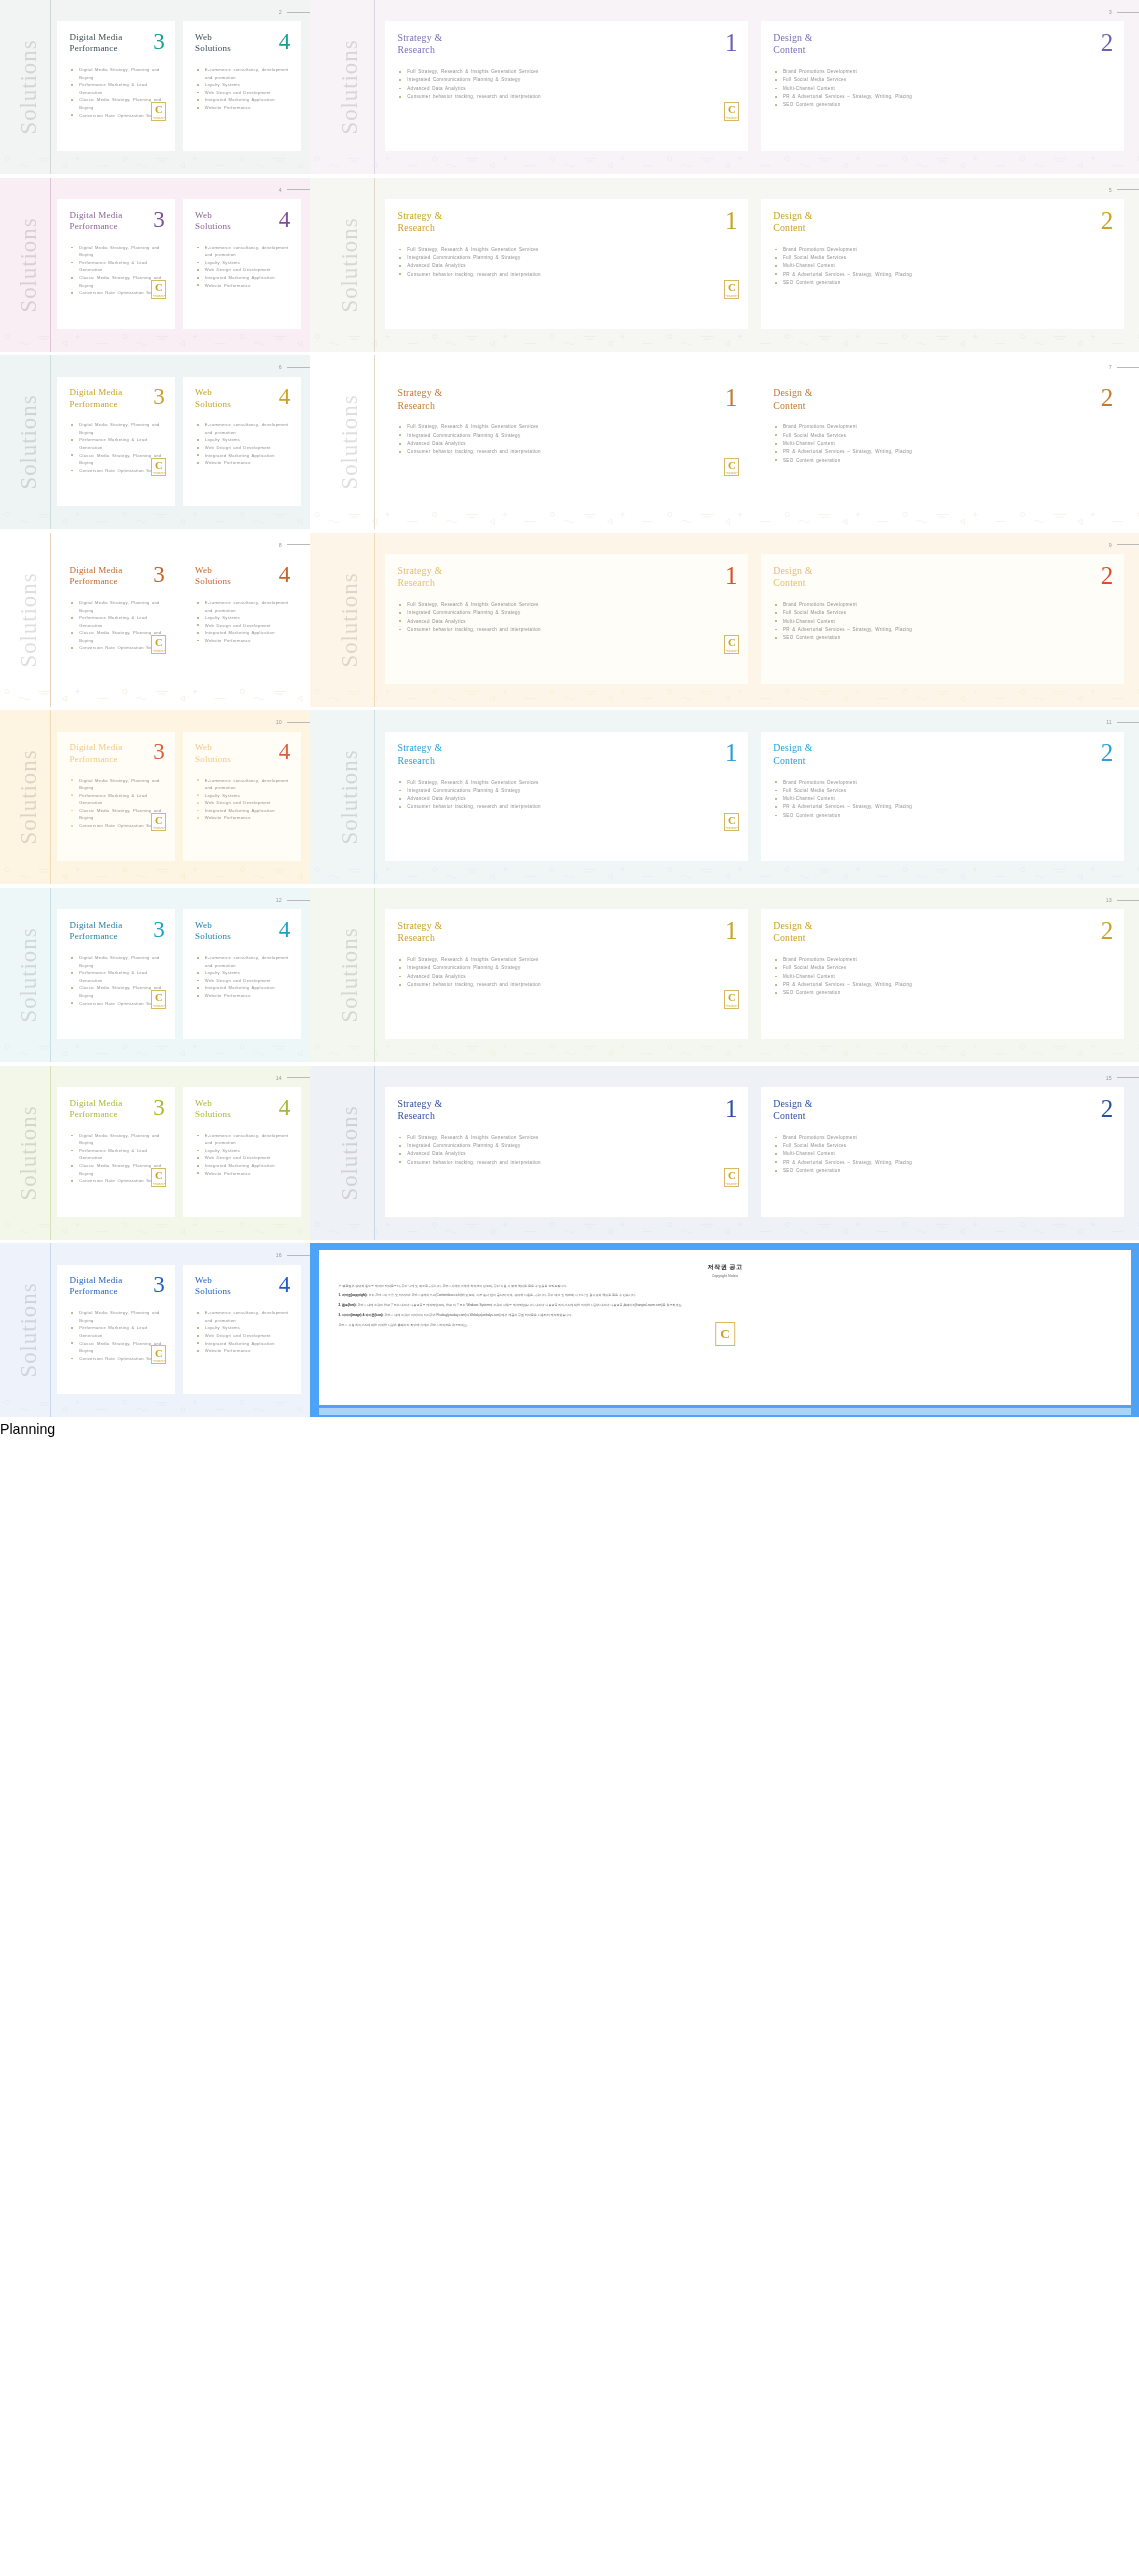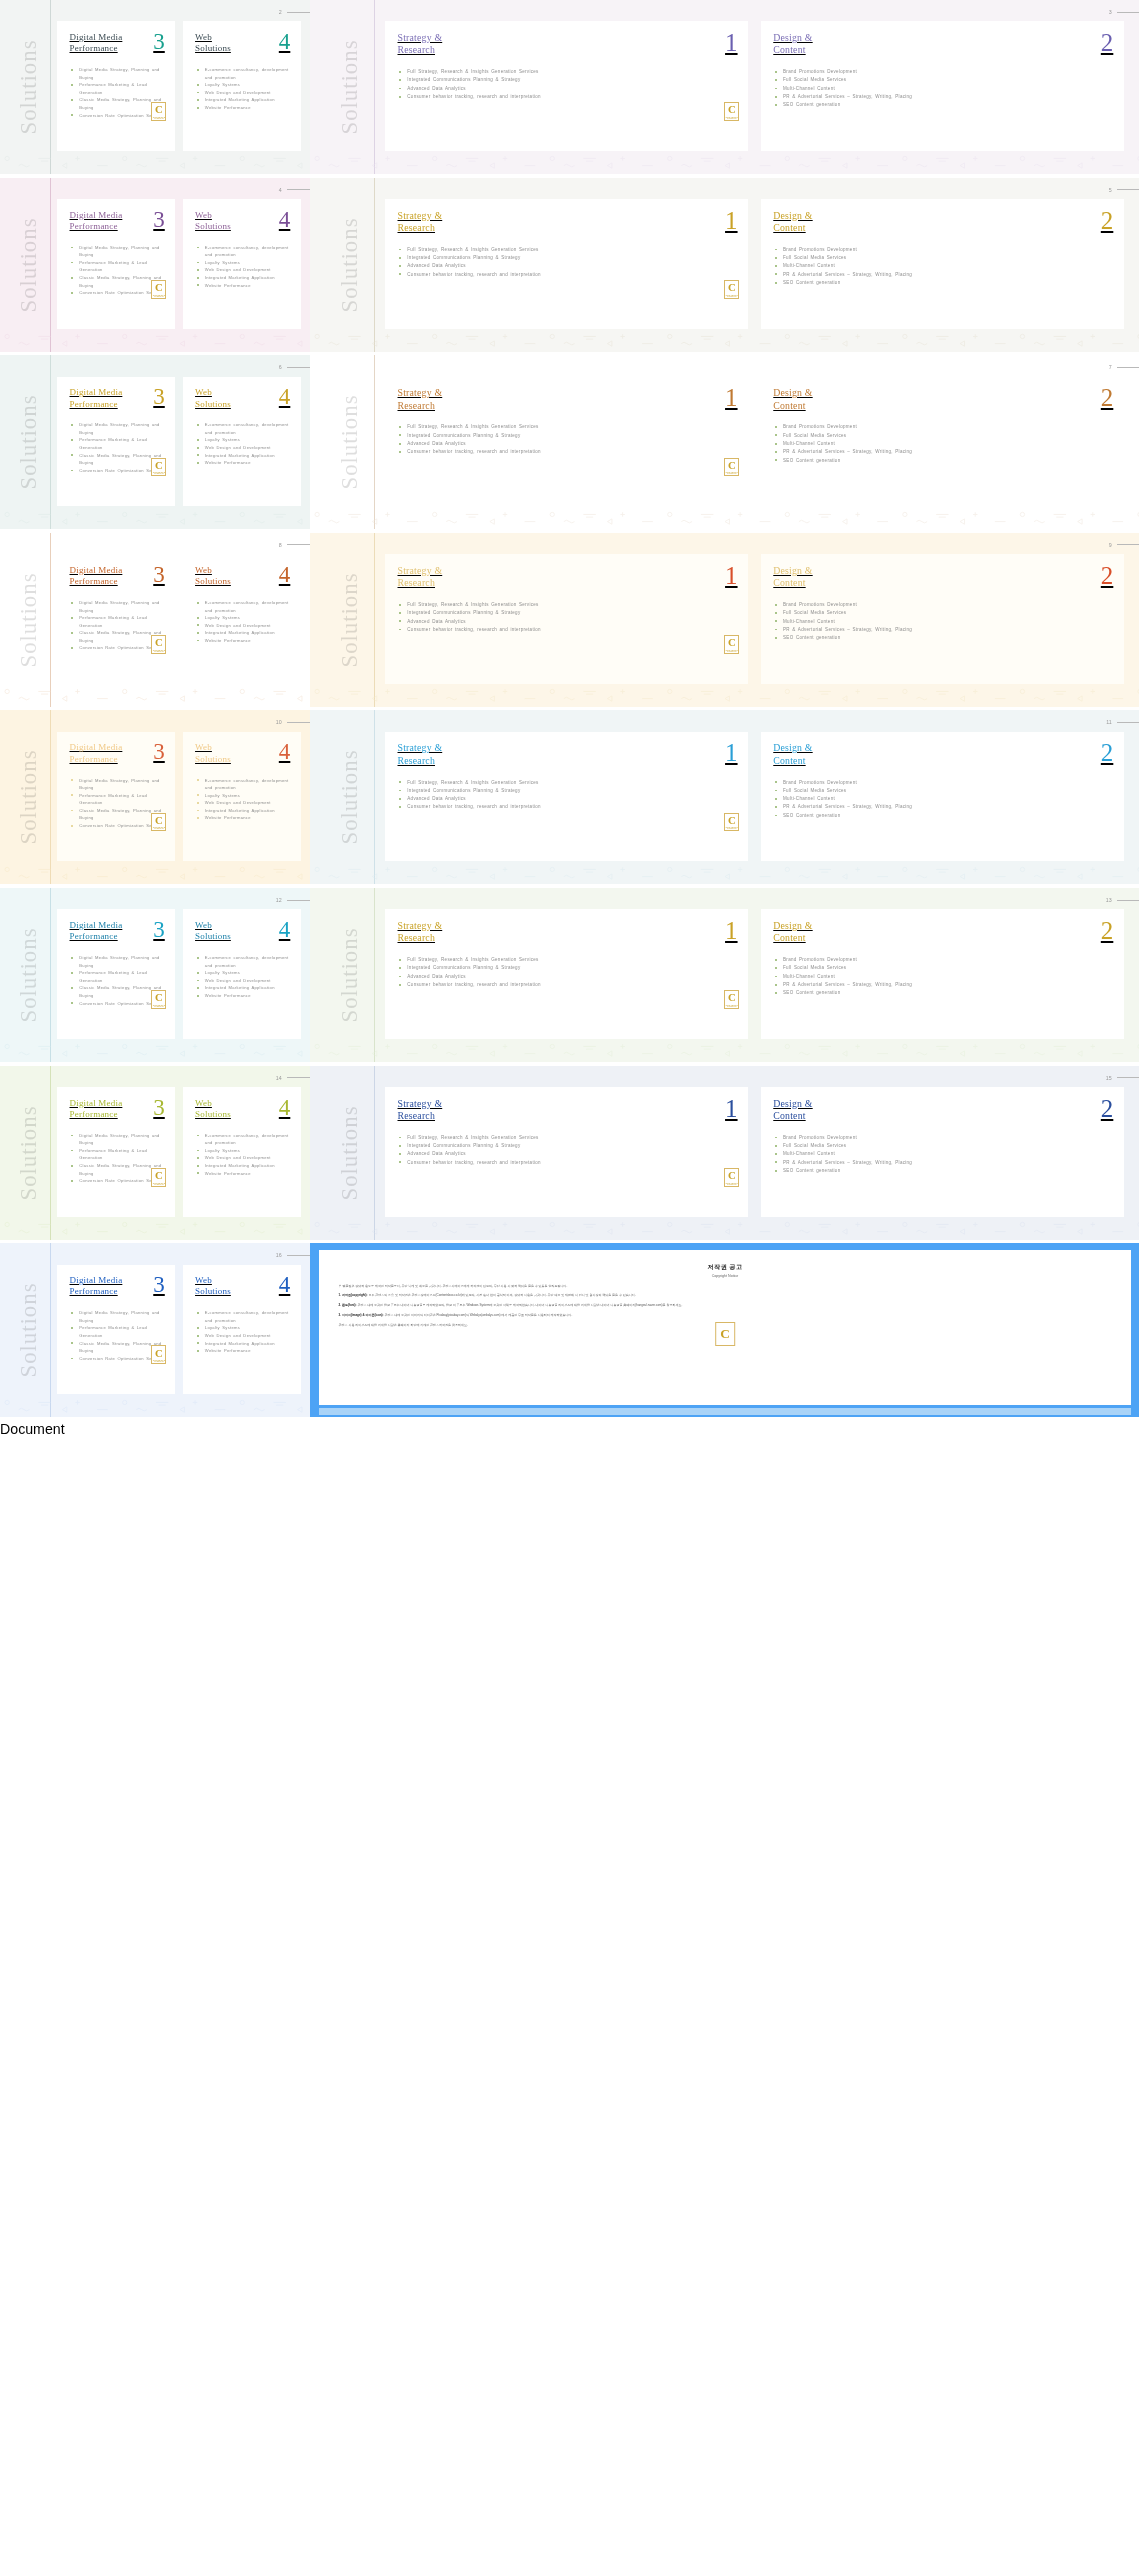--- a/index.html
+++ b/index.html
@@ -92,21 +92,20 @@
     padding: 10.7px 10.7px 9px 12.5px;
     position: relative;
     min-width: 0;
   }
 
   .card-head {
     display: flex;
     align-items: flex-start;
     justify-content: space-between;
     gap: 8px;
-    text-decoration: underline;
   }
   .card-title {
     font-family: "Liberation Serif", serif;
     font-size: 9px;
     line-height: 1.25;
     letter-spacing: 0.2px;
     white-space: pre-line;
   }
   .cell-right .card-title { font-size: 9.8px; }
   .card-num {
@@ -1642,14 +1641,14 @@
     </div>
     <div class="copy-strip"></div>
   </div>
       </div>
     </div>
     <div class="gap-v"></div>
   </div>
 
 
 
-<domain>Document</domain>
+<domain>Planning</domain>
 
 
 </body></html>

